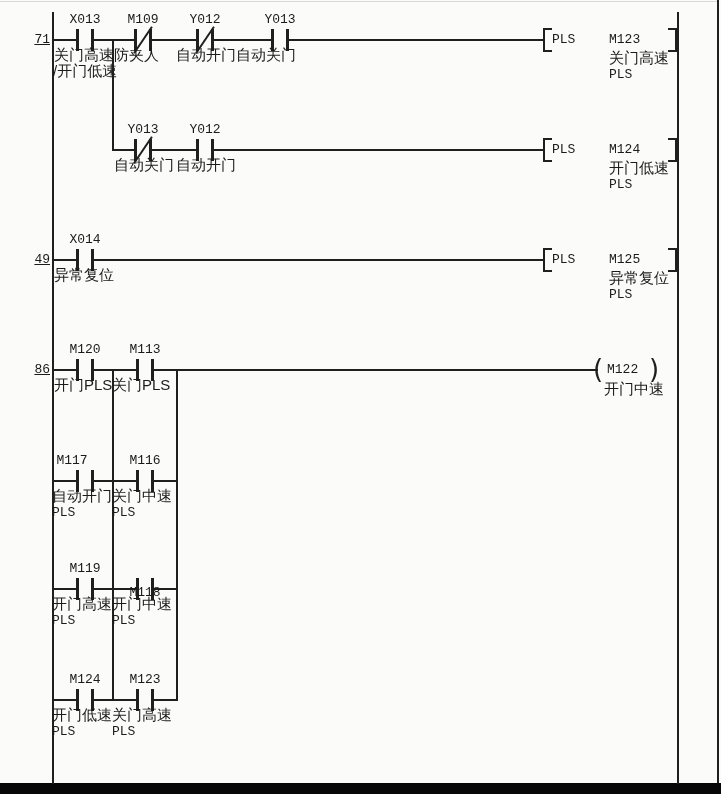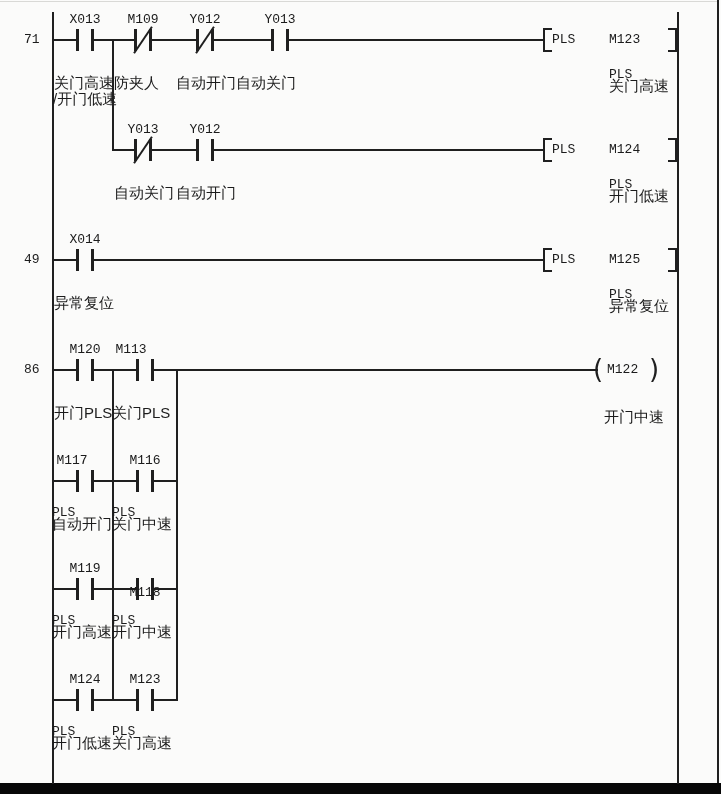--- a/index.html
+++ b/index.html
@@ -26,23 +26,23 @@
   .cbr{position:absolute;width:9px;height:24px;box-sizing:border-box;
        border:2px solid var(--ln);border-left:none;}
   
   .cpl,.cpr{position:absolute;font:26px/28px "DejaVu Sans",sans-serif;color:var(--ln);}
   .cpl::before{content:"(";}
   .cpr::before{content:")";}
   
   .dev{position:absolute;transform:translateX(-50%);white-space:nowrap;
        font:13px/15px "Liberation Mono","DejaVu Sans Mono",monospace;}
   .mono{position:absolute;white-space:nowrap;font:13px/15px "Liberation Mono","DejaVu Sans Mono",monospace;}
-  .lbl{position:absolute;white-space:nowrap;font:15px/16px "Liberation Sans","DejaVu Sans",sans-serif;margin-top:28px;}
-  .num{position:absolute;width:26px;text-align:left;white-space:nowrap;
-       font:13px/15px "Liberation Mono","DejaVu Sans Mono",monospace;}
+  .lbl{position:absolute;white-space:nowrap;font:15px/16px "Liberation Sans","DejaVu Sans",sans-serif;}
+  .num{position:absolute;width:26px;text-align:right;white-space:nowrap;
+       font:13px/15px "Liberation Mono","DejaVu Sans Mono",monospace;text-decoration:underline;}
 </style>
 </head>
 <body>
 
 <div class="page">
 
   <div class="hl faint" style="left:0px;top:1px;width:717px"></div>
   <div class="vl" style="left:717px;top:0px;height:794px"></div>
   <div class="botbar" style="left:0px;top:783px;width:721px;height:11px"></div>
 
@@ -124,21 +124,21 @@
     <div class="num" style="left:24px;top:362px">86</div>
     <div class="hl" style="left:52px;top:369px;width:546px"></div>
     <div class="vl" style="left:112px;top:370px;height:331px"></div>
     <div class="vl" style="left:176px;top:370px;height:331px"></div>
 
     <div class="ct" style="left:76px;top:359px"></div>
     <div class="dev" style="left:85px;top:342px">M120</div>
     <div class="lbl" style="left:54px;top:377px">开门PLS</div>
 
     <div class="ct" style="left:136px;top:359px"></div>
-    <div class="dev" style="left:131px;top:342px">M113</div>
+    <div class="dev" style="left:145px;top:342px">M113</div>
     <div class="lbl" style="left:112px;top:377px">关门PLS</div>
 
     <div class="cpl" style="left:593px;top:355px"></div>
     <div class="mono" style="left:607px;top:362px">M122</div>
     <div class="cpr" style="left:649px;top:355px"></div>
     <div class="lbl" style="left:604px;top:381px">开门中速</div>
 
     <div class="hl" style="left:52px;top:480px;width:126px"></div>
     <div class="ct" style="left:76px;top:470px"></div>
     <div class="dev" style="left:72px;top:453px">M117</div>

